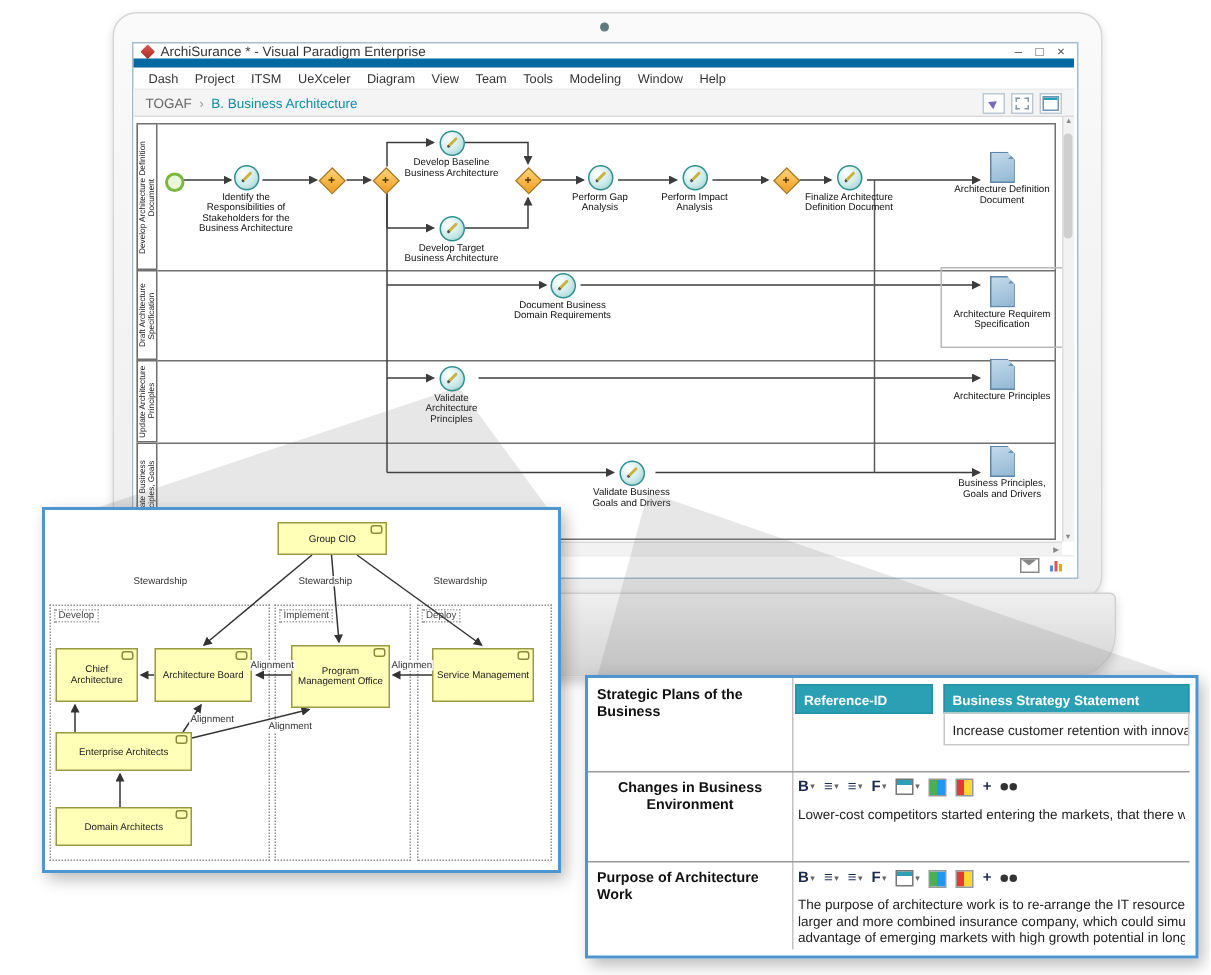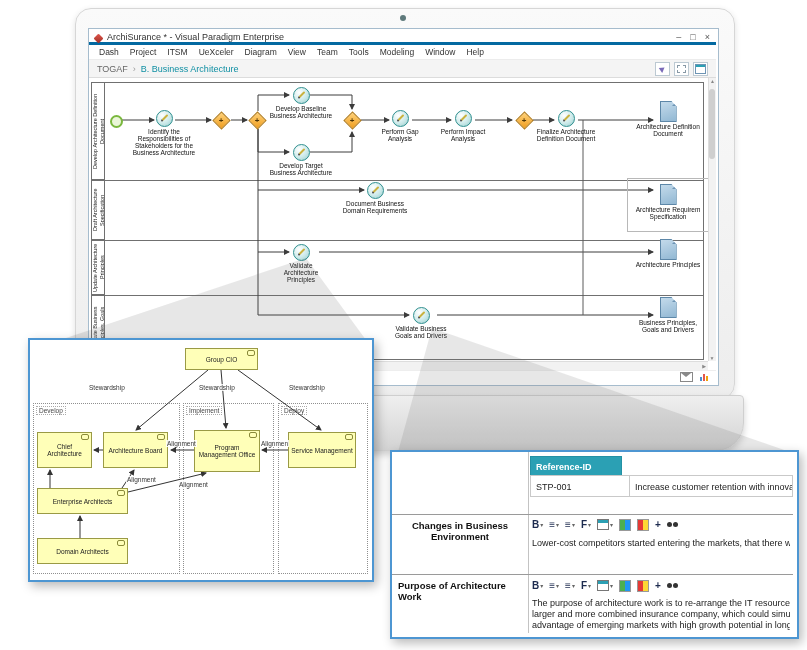--- a/index.html
+++ b/index.html
@@ -9,22 +9,22 @@
 
   
   .bezel{left:75px;top:8px;width:658px;height:390px;background:linear-gradient(#fafafa,#ededed);
          border:1px solid #d6d6d6;border-radius:16px;box-shadow:0 2px 6px rgba(0,0,0,.12);}
   .cam{left:400px;top:15px;width:6px;height:6px;border-radius:50%;background:#5f7a7c;}
   .base{left:70px;top:395px;width:672px;height:54px;background:linear-gradient(#efefef,#d3d3d3);
         border:1px solid #cfcfcf;border-radius:4px 4px 28px 28px;box-shadow:0 4px 7px rgba(0,0,0,.18);}
 
   
   .win{left:88px;top:28px;width:629px;height:356px;background:#fff;border:1px solid #a6bccd;z-index:2;}
-  .titlebar{left:0;top:0;width:627px;height:16px;display:flex;align-items:flex-end;gap:5px;
-            padding:0 6px;box-sizing:border-box;font-size:9px;color:#333;border-bottom:3px solid #0369a1;}
+  .titlebar{left:0;top:0;width:627px;height:16px;display:flex;align-items:center;gap:5px;
+            padding:0 6px;box-sizing:border-box;font-size:9px;color:#333;border-bottom:6px solid #0369a1;}
   .vp-logo{width:7px;height:7px;transform:rotate(45deg);border-radius:1px;
            background:linear-gradient(135deg,#e2574c,#9e2f27);flex:0 0 auto;}
   .win-controls{margin-left:auto;display:flex;gap:9px;color:#555;font-size:9px;line-height:1;}
   .menubar{left:0;top:16px;width:627px;height:15px;display:flex;align-items:center;gap:11px;
            padding:0 10px;box-sizing:border-box;font-size:8.5px;color:#333;border-bottom:1px solid #ececec;}
   .crumbbar{left:0;top:31px;width:627px;height:18px;display:flex;align-items:center;gap:5px;
             padding:0 8px;box-sizing:border-box;background:#f4f4f4;border-bottom:1px solid #dcdcdc;font-size:9px;}
   .crumb-root{color:#666;}
   .crumb-sep{color:#999;}
   .crumb-cur{color:#0f8fa3;}
@@ -398,22 +398,23 @@
       <span class="roleicon"></span>
       <span>Domain Architects</span>
     </div>
   </div>
 
   <div class="abs ovl docv">
     <div class="colline"></div>
     <div class="rowline" style="top:62px;"></div>
     <div class="rowline" style="top:122px;"></div>
 
+    <div class="dl2" style="top:6px;">Strategic Plans of the Business</div>
     <div class="th" style="left:138px;top:4px;width:92px;">Reference-ID</div>
-    <div class="td" style="left:138px;top:23px;width:100px;">STP-001</div>
+    <div class="th" style="left:237px;top:4px;width:164px;">Business Strategy Statement</div>
     <div class="td" style="left:237px;top:23px;width:164px;">Increase customer retention with innova</div>
 
     <div class="dl2" style="top:68px;text-align:center;">Changes in Business Environment</div>
     <div class="tb" style="left:140px;top:65px;">
       <span class="tbi">
           <span>B</span>
           <span class="caret">▾</span>
         </span>
       <span class="tbi">
           <span>≡</span>

